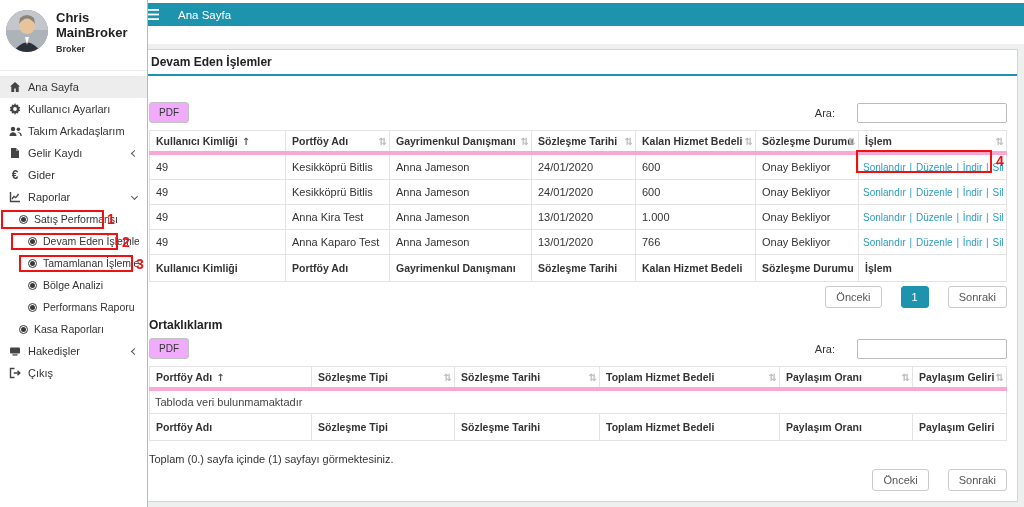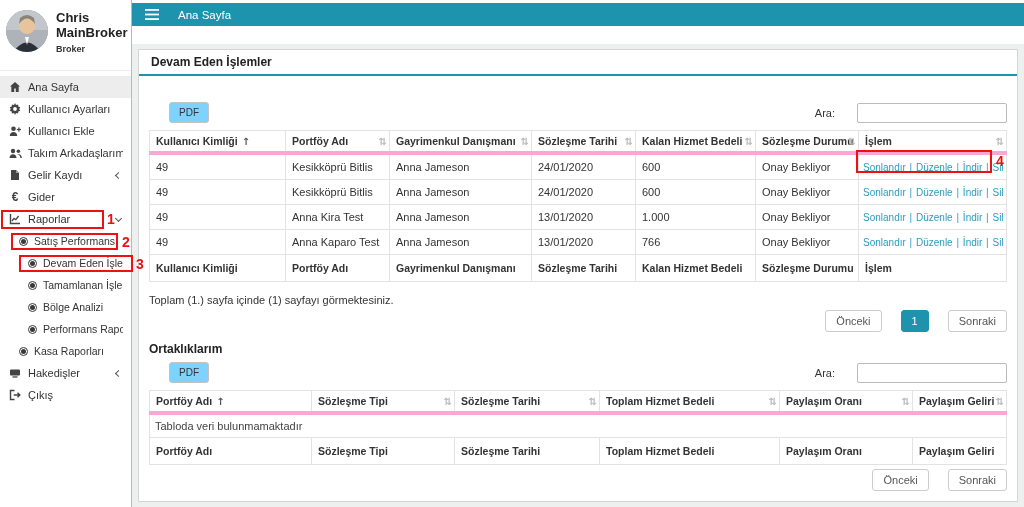--- a/index.html
+++ b/index.html
@@ -1,21 +1,21 @@
 <!DOCTYPE html>
 <html lang="tr"><head>
 <meta charset="utf-8">
 <style>
   * { margin:0; padding:0; box-sizing:border-box; }
   html,body { width:1024px; height:507px; }
   body { font-family:"Liberation Sans","DejaVu Sans",sans-serif; background:#fff; }
   .screen { position:relative; width:1024px; height:507px; overflow:hidden; background:#fff; }
 
   
-  .sidebar { position:absolute; left:0; top:0; width:132px; height:507px; background:#fff;
+  .sidebar { position:absolute; left:0; top:0; width:148px; height:507px; background:#fff;
              border-right:1px solid #b9b9b9; z-index:5; }
   .profile { display:flex; gap:8px; padding:10px 6px; height:71px; border-bottom:1px solid #ececec; }
   .avatar { width:42px; height:42px; border-radius:50%; overflow:hidden; flex:none; background:#9aa0a8; }
   .pname { font-size:13px; font-weight:bold; color:#222; line-height:15px; }
   .prole { font-size:9px; font-weight:bold; color:#333; margin-top:4px; }
   .menu { padding-top:5px; }
   .mi { position:relative; height:22px; display:flex; align-items:center; gap:6px; padding:0 8px;
         font-size:11px; color:#333; cursor:pointer; white-space:nowrap; }
   .mi.active { background:#ededed; }
   .mi .ic { width:14px; display:flex; justify-content:center; align-items:center; flex:none; }
@@ -40,22 +40,22 @@
   
   .contentwrap { position:absolute; left:132px; top:26px; right:0; bottom:0; background:#eef0f0; }
   .content-white { height:18px; background:#fff; }
   .content-pad { padding:5px 6px; }
   .card { background:#fff; border:1px solid #d5d5d5; }
   .card-h { padding:5px 12px; font-size:12px; font-weight:bold; color:#222; border-bottom:2px solid #1d93ad; }
   .card-b { padding:12px 10px 10px; }
   .tbar { display:flex; justify-content:space-between; align-items:center; }
   .tbar1 { margin-top:14px; }
   .tbar2 { margin-top:6px; }
-  .btn-pdf { font-size:10px; padding:4px 9px; border:1px solid #c3c3c3; background:#7dd3fc;
-             border-radius:3px; color:#333; cursor:pointer; font-family:inherit;margin-left:20px; }
+  .btn-pdf { font-size:10px; padding:4px 9px; border:1px solid #c3c3c3; background:#f0abfc;
+             border-radius:3px; color:#333; cursor:pointer; font-family:inherit; }
   .search { font-size:11px; color:#333; display:flex; align-items:center; gap:22px; }
   .search input { width:150px; height:20px; border:1px solid #bbb; border-radius:2px; padding:0 4px;
                   font-size:11px; font-family:inherit; }
 
   
   .dtable { width:100%; border-collapse:collapse; table-layout:fixed; font-size:11px; color:#333; margin-top:7px; }
   .dtable th, .dtable td { border:1px solid #e3e3e3; padding:6px; text-align:left; overflow:hidden; white-space:nowrap; }
   .dtable thead th { font-weight:bold; font-size:10.5px; border-bottom:4px solid #f9a8d4;
                      padding:4px 8px 4px 6px; position:relative; }
   .dtable tfoot th { font-weight:bold; font-size:10.5px; padding:7px 6px; border-top:1px solid #c9c9c9; }
@@ -123,31 +123,20 @@
             <svg width="12" height="12" viewBox="0 0 12 12">
               <path fill="#444" d="M6 0l1 1.9 2.1-.5.2 2.1 2 .7-1.1 1.8 1.1 1.8-2 .7-.2 2.1-2.1-.5L6 12 5 10.1l-2.1.5-.2-2.1-2-.7 1.1-1.8L.7 4.2l2-.7.2-2.1 2.1.5z"></path>
               <circle cx="6" cy="6" r="1.9" fill="#fff"></circle>
             </svg>
           </span>
         <span class="lbl">Kullanıcı Ayarları</span>
       </div>
       <div class="mi">
         <span class="ic">
             <svg width="13" height="12" viewBox="0 0 13 12" fill="#444">
-              <circle cx="4.5" cy="3.8" r="2.3"></circle>
-              <path d="M.8 11c0-2.6 1.6-4 3.7-4s3.7 1.4 3.7 4z"></path>
-              <rect x="9.3" y="2.4" width="1.2" height="4.2"></rect>
-              <rect x="7.8" y="3.9" width="4.2" height="1.2"></rect>
-            </svg>
-          </span>
-        <span class="lbl">Kullanıcı Ekle</span>
-      </div>
-      <div class="mi">
-        <span class="ic">
-            <svg width="13" height="12" viewBox="0 0 13 12" fill="#444">
               <circle cx="4" cy="4" r="2.2"></circle>
               <path d="M.5 11c0-2.4 1.5-3.8 3.5-3.8S7.5 8.6 7.5 11z"></path>
               <circle cx="9.4" cy="4.2" r="1.8"></circle>
               <path d="M8.2 7.5c1.9 0 3.2 1.3 3.2 3.5h1.4c0-2.3-1.2-3.8-3.1-3.8-.5 0-1 .1-1.5.3z"></path>
             </svg>
           </span>
         <span class="lbl">Takım Arkadaşlarım</span>
       </div>
       <div class="mi">
         <span class="ic">
@@ -310,21 +299,20 @@
                 <th>Portföy Adı</th>
                 <th>Gayrimenkul Danışmanı</th>
                 <th>Sözleşme Tarihi</th>
                 <th>Kalan Hizmet Bedeli</th>
                 <th>Sözleşme Durumu</th>
                 <th>İşlem</th>
               </tr>
             </tfoot>
           </table>
 
-          <div class="summary">Toplam (1.) sayfa içinde (1) sayfayı görmektesiniz.</div>
           <div class="pager">
             <a class="pg-btn">Önceki</a>
             <a class="pg-btn active">1</a>
             <a class="pg-btn">Sonraki</a>
           </div>
 
           <h4 class="sec-title">Ortaklıklarım</h4>
 
           <div class="tbar tbar2">
             <button class="btn-pdf">PDF</button>
@@ -363,20 +351,21 @@
                 <th>Portföy Adı</th>
                 <th>Sözleşme Tipi</th>
                 <th>Sözleşme Tarihi</th>
                 <th>Toplam Hizmet Bedeli</th>
                 <th>Paylaşım Oranı</th>
                 <th>Paylaşım Geliri</th>
               </tr>
             </tfoot>
           </table>
 
+          <div class="summary">Toplam (0.) sayfa içinde (1) sayfayı görmektesiniz.</div>
           <div class="pager">
             <a class="pg-btn">Önceki</a>
             <a class="pg-btn">Sonraki</a>
           </div>
 
         </div>
       </section>
     </div>
   </div>
 

